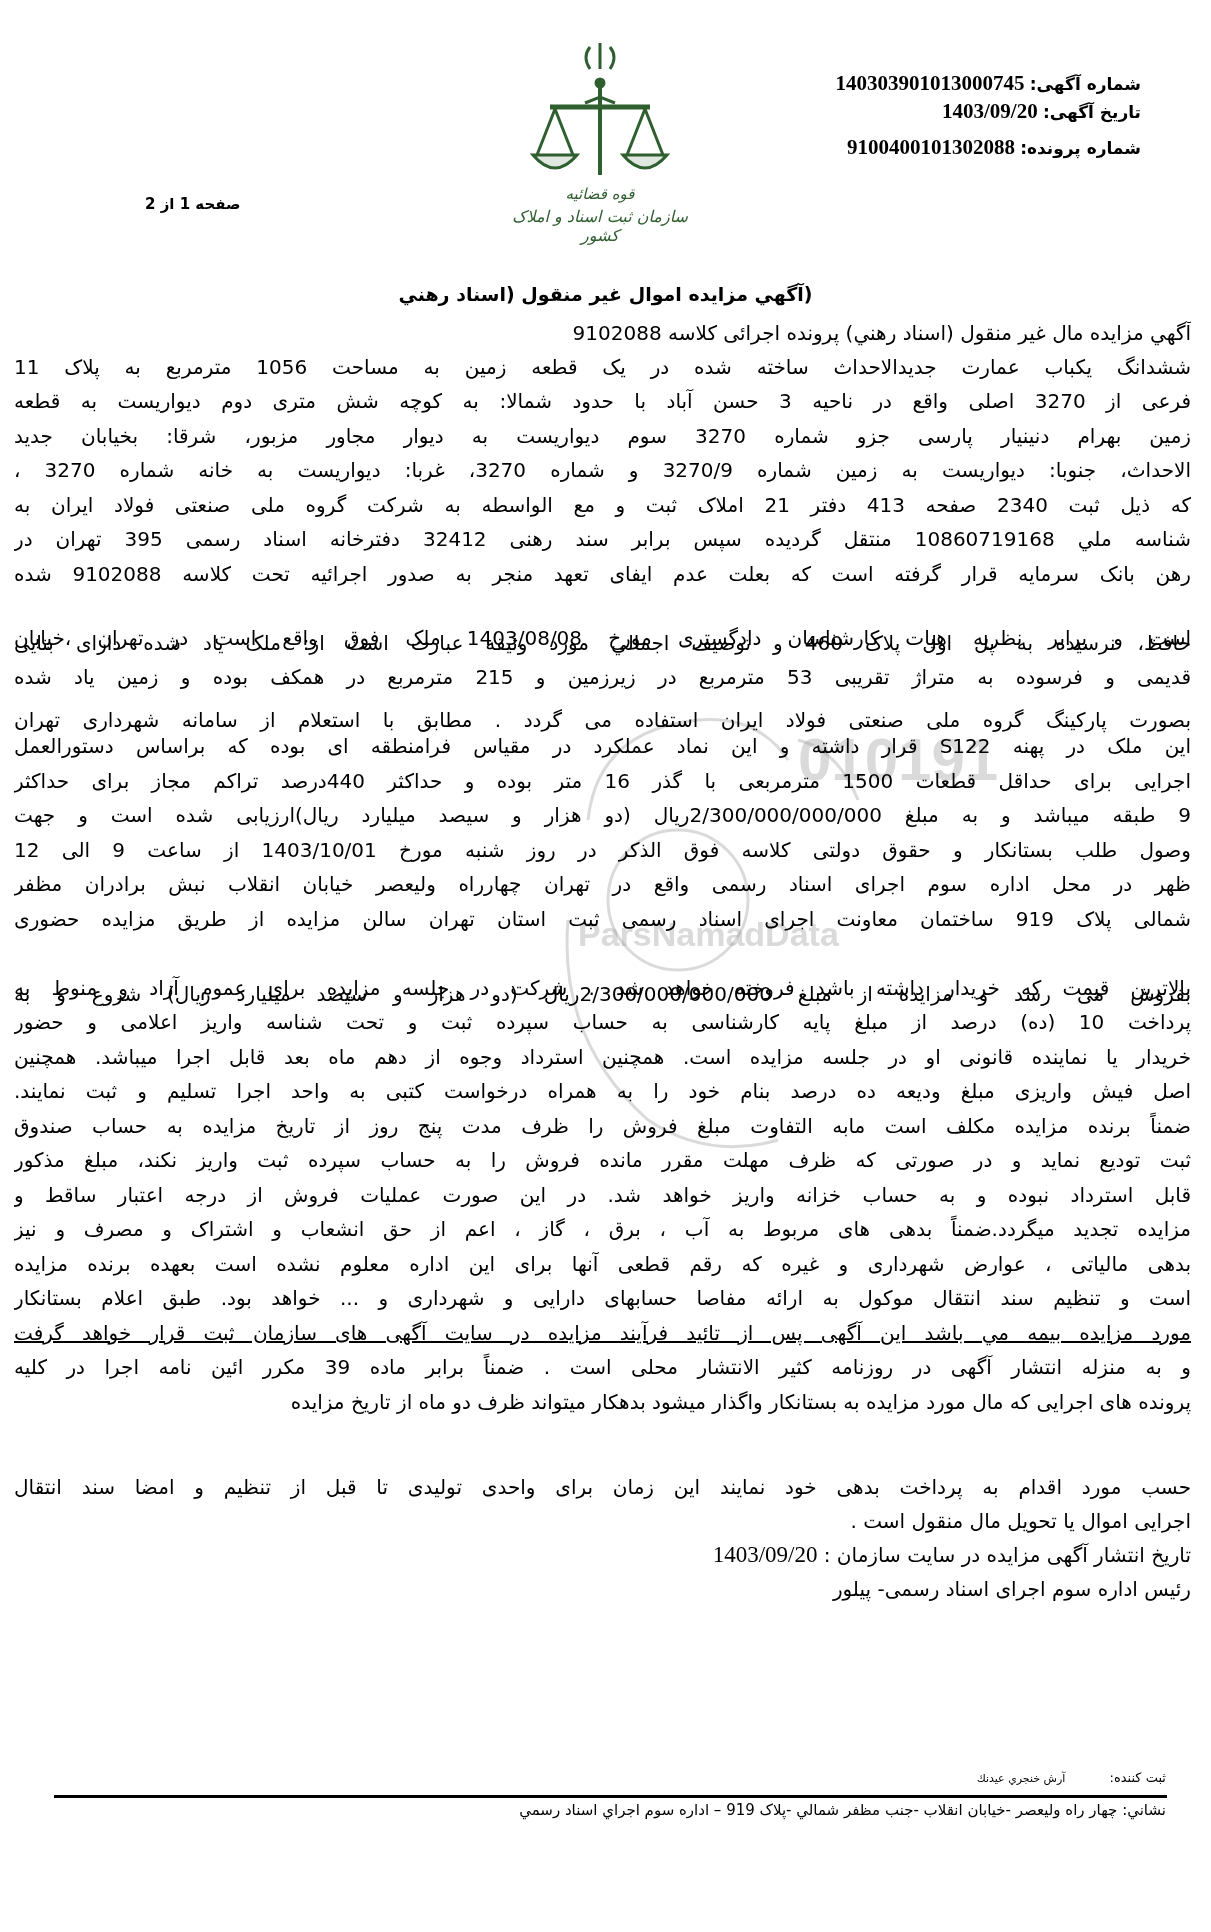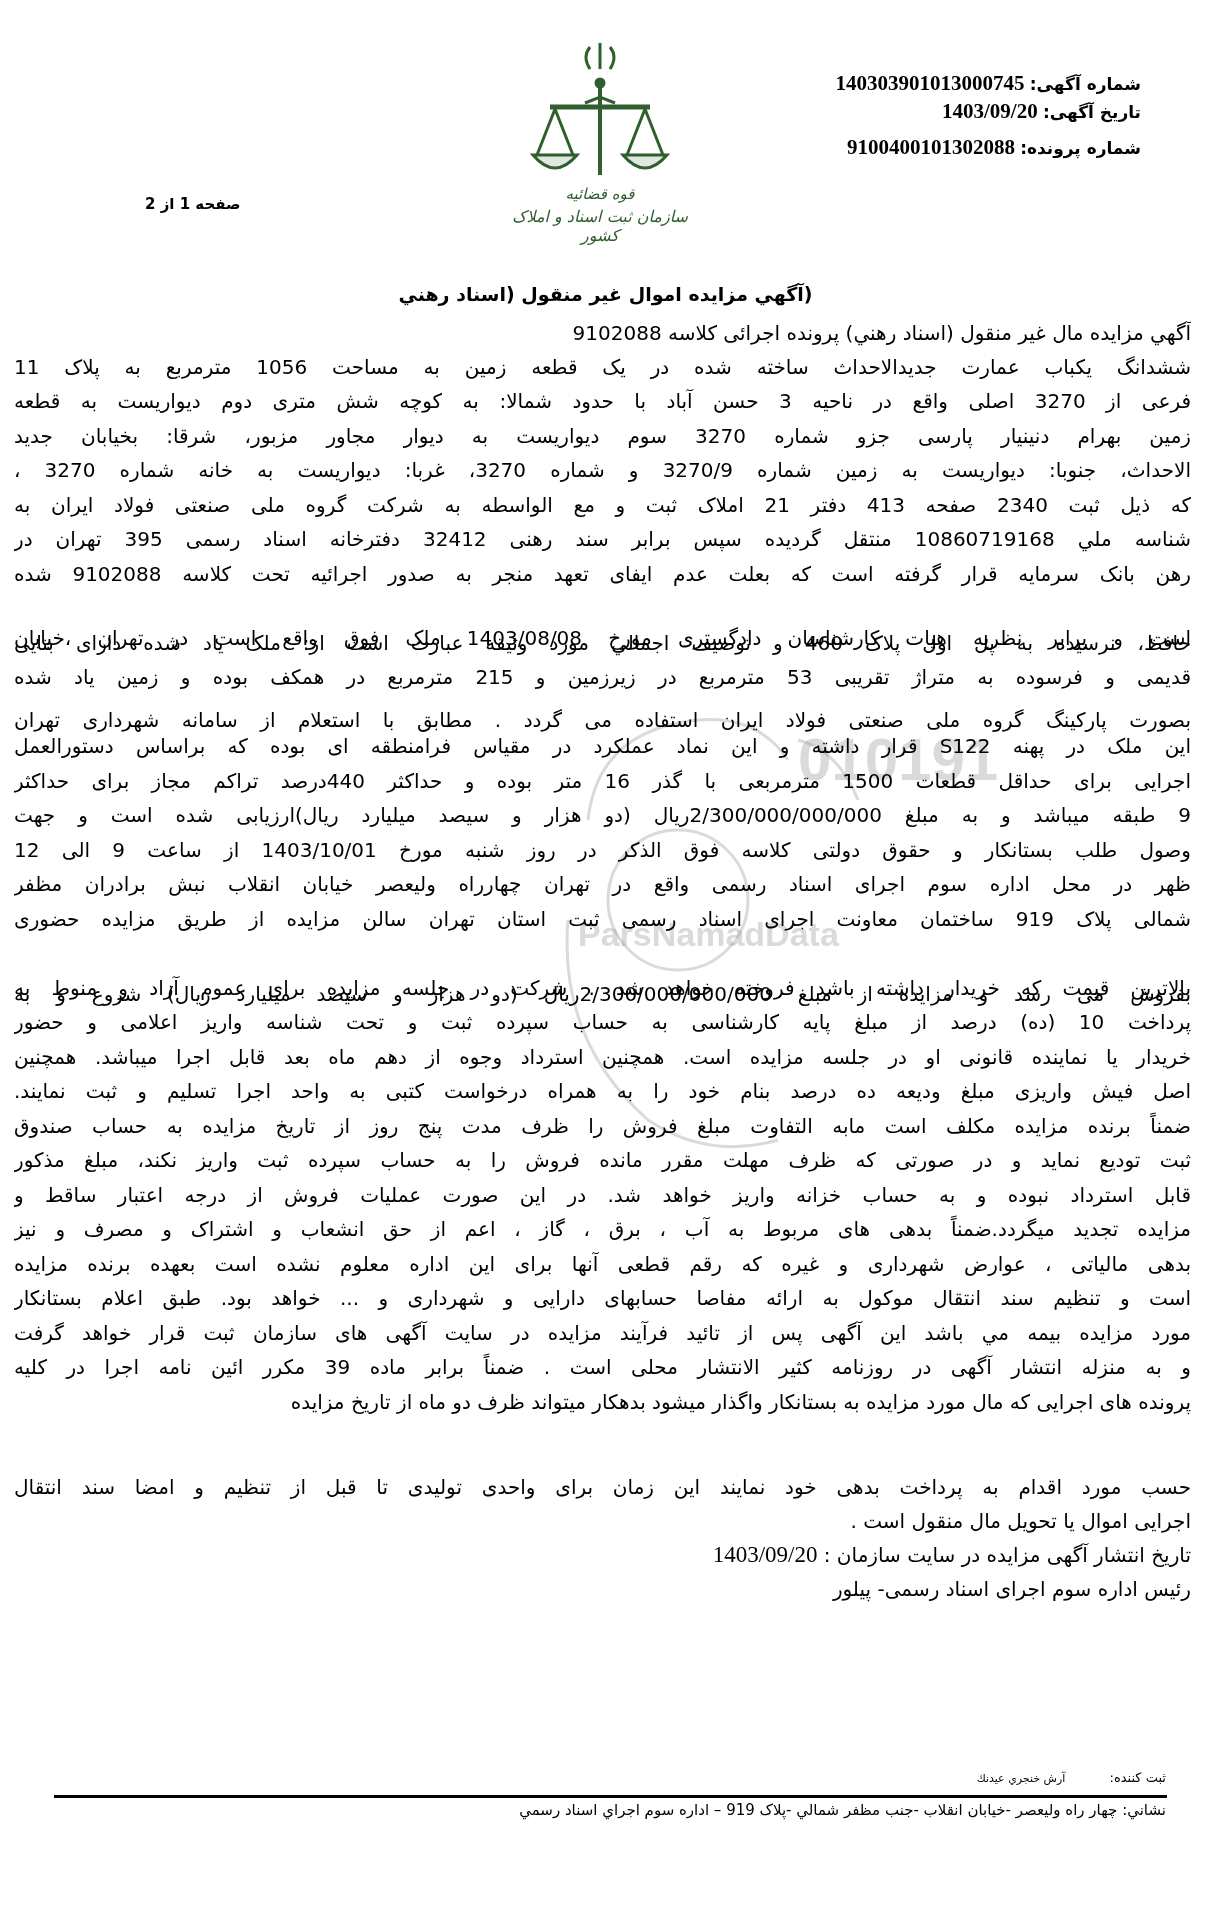--- a/index.html
+++ b/index.html
@@ -105,21 +105,21 @@
   <div class="abs body-line" style="top:971px;">بالاترین قیمت که خریدار داشته باشد فروخته خواهد شد . شرکت در جلسه مزایده برای عموم آزاد و منوط به</div>
   <div class="abs body-line" style="top:1005px;">پرداخت 10 (ده) درصد از مبلغ پایه کارشناسی به حساب سپرده ثبت و تحت شناسه واریز اعلامی و حضور</div>
   <div class="abs body-line" style="top:1040px;">خریدار یا نماینده قانونی او در جلسه مزایده است. همچنین استرداد وجوه از دهم ماه بعد قابل اجرا میباشد. همچنین</div>
   <div class="abs body-line" style="top:1074px;">اصل فیش واریزی مبلغ ودیعه ده درصد بنام خود را به همراه درخواست کتبی به واحد اجرا تسلیم و ثبت نمایند.</div>
   <div class="abs body-line" style="top:1109px;">ضمناً برنده مزایده مکلف است مابه التفاوت مبلغ فروش را ظرف مدت پنج روز از تاریخ مزایده به حساب صندوق</div>
   <div class="abs body-line" style="top:1143px;">ثبت تودیع نماید و در صورتی که ظرف مهلت مقرر مانده فروش را به حساب سپرده ثبت واریز نکند، مبلغ مذکور</div>
   <div class="abs body-line" style="top:1178px;">قابل استرداد نبوده و به حساب خزانه واریز خواهد شد. در این صورت عملیات فروش از درجه اعتبار ساقط و</div>
   <div class="abs body-line" style="top:1212px;">مزایده تجدید میگردد.ضمناً بدهی های مربوط به آب ، برق ، گاز ، اعم از حق انشعاب و اشتراک و مصرف و نیز</div>
   <div class="abs body-line" style="top:1247px;">بدهی مالیاتی ، عوارض شهرداری و غیره که رقم قطعی آنها برای این اداره معلوم نشده است بعهده برنده مزایده</div>
   <div class="abs body-line" style="top:1281px;">است و تنظیم سند انتقال موکول به ارائه مفاصا حسابهای دارایی و شهرداری و ... خواهد بود. طبق اعلام بستانکار</div>
-  <div class="abs body-line" style="top:1316px;">مورد مزایده بیمه مي باشد این آگهی پس از تائید فرآیند مزایده در سایت آگهی های سازمان ثبت قرار خواهد گرفت</div>
+  <div class="abs body-line" style="top:1316px;text-decoration:underline;">مورد مزایده بیمه مي باشد این آگهی پس از تائید فرآیند مزایده در سایت آگهی های سازمان ثبت قرار خواهد گرفت</div>
   <div class="abs body-line" style="top:1350px;">و به منزله انتشار آگهی در روزنامه کثیر الانتشار محلی است . ضمناً برابر ماده 39 مکرر ائین نامه اجرا در کلیه</div>
   <div class="abs body-line last" style="top:1385px;">پرونده های اجرایی که مال مورد مزایده به بستانکار واگذار میشود بدهکار میتواند ظرف دو ماه از تاریخ مزایده</div>
 </div>
 
 <div class="abs body-line" style="top:1470px;">حسب مورد اقدام به پرداخت بدهی خود نمایند این زمان برای واحدی تولیدی تا قبل از تنظیم و امضا سند انتقال</div>
 <div class="abs body-line short" style="top:1504px;">اجرایی اموال یا تحویل مال منقول است .</div>
 <div class="abs body-line short" style="top:1538px;">
   <span>تاریخ انتشار آگهی مزایده در سایت سازمان :</span>
   <span class="num">1403/09/20</span>
 </div>

